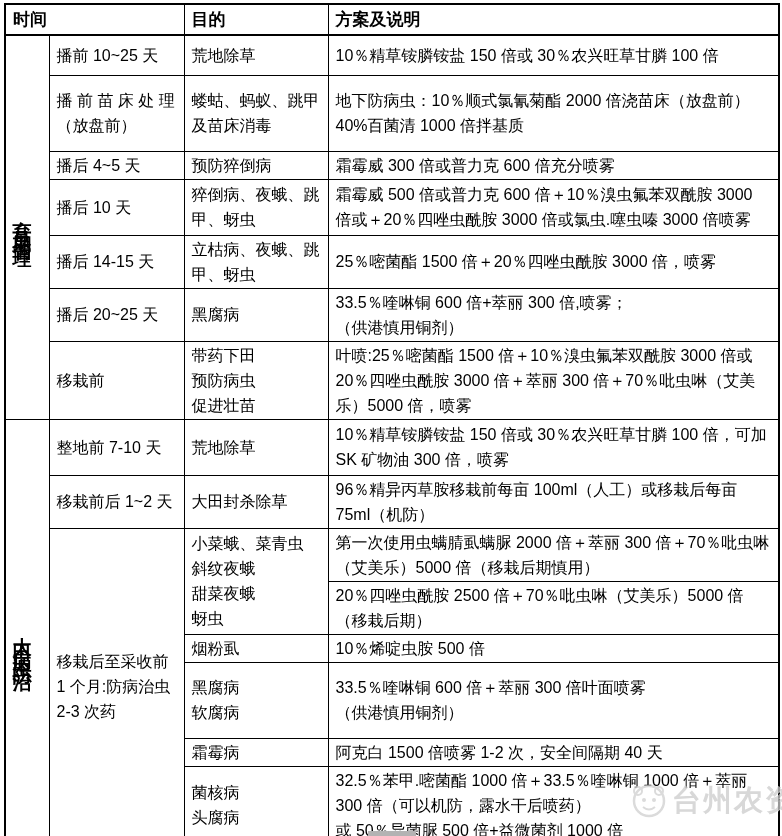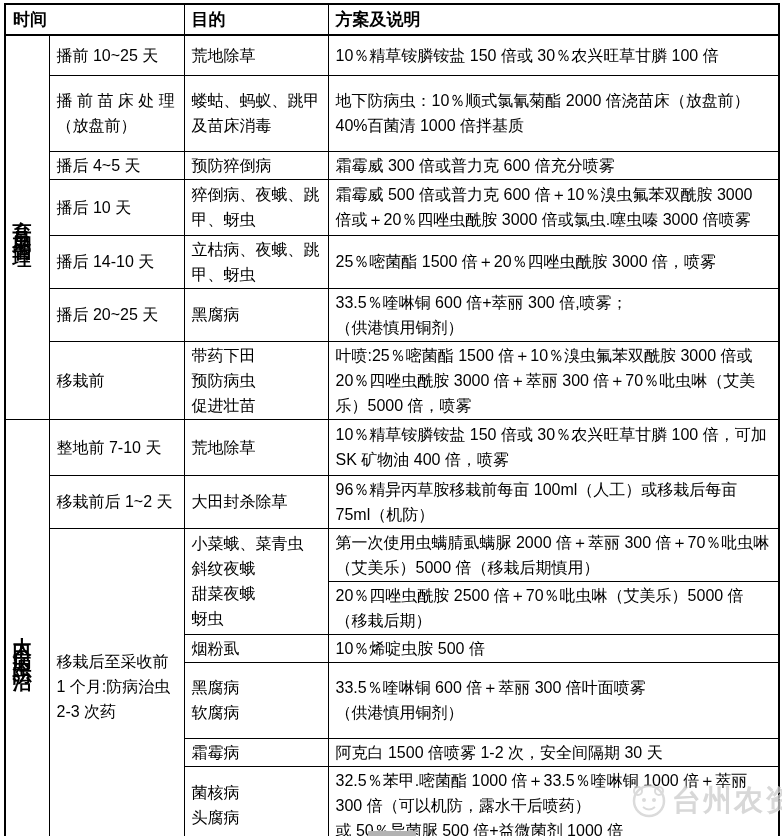--- a/index.html
+++ b/index.html
@@ -110,21 +110,21 @@
       <td>播后 4~5 天</td>
       <td>预防猝倒病</td>
       <td>霜霉威 300 倍或普力克 600 倍充分喷雾</td>
     </tr>
     <tr style="height:56px">
       <td>播后 10 天</td>
       <td>猝倒病、夜蛾、跳甲、蚜虫</td>
       <td>霜霉威 500 倍或普力克 600 倍＋10％溴虫氟苯双酰胺 3000 倍或＋20％四唑虫酰胺 3000 倍或氯虫.噻虫嗪 3000 倍喷雾</td>
     </tr>
     <tr style="height:44px">
-      <td>播后 14-10 天</td>
+      <td>播后 14-15 天</td>
       <td>立枯病、夜蛾、跳甲、蚜虫</td>
       <td>25％嘧菌酯 1500 倍＋20％四唑虫酰胺 3000 倍，喷雾</td>
     </tr>
     <tr style="height:39px">
       <td>播后 20~25 天</td>
       <td>黑腐病</td>
       <td>33.5％喹啉铜 600 倍+萃丽 300 倍,喷雾；
 （供港慎用铜剂）</td>
     </tr>
     <tr style="height:68px">
@@ -132,21 +132,21 @@
       <td>带药下田
 预防病虫
 促进壮苗</td>
       <td>叶喷:25％嘧菌酯 1500 倍＋10％溴虫氟苯双酰胺 3000 倍或20％四唑虫酰胺 3000 倍＋萃丽 300 倍＋70％吡虫啉（艾美乐）5000 倍，喷雾</td>
     </tr>
 
     <tr style="height:56px">
       <td class="group-cell" rowspan="9"><span class="group-label">大田病虫防治</span></td>
       <td>整地前 7-10 天</td>
       <td>荒地除草</td>
-      <td>10％精草铵膦铵盐 150 倍或 30％农兴旺草甘膦 100 倍，可加 SK 矿物油 400 倍，喷雾</td>
+      <td>10％精草铵膦铵盐 150 倍或 30％农兴旺草甘膦 100 倍，可加 SK 矿物油 300 倍，喷雾</td>
     </tr>
     <tr style="height:52px">
       <td>移栽前后 1~2 天</td>
       <td>大田封杀除草</td>
       <td>96％精异丙草胺移栽前每亩 100ml（人工）或移栽后每亩 75ml（机防）</td>
     </tr>
     <tr style="height:50px">
       <td rowspan="6">移栽后至采收前
 1 个月:防病治虫
 2-3 次药</td>
@@ -164,21 +164,21 @@
       <td>10％烯啶虫胺 500 倍</td>
     </tr>
     <tr style="height:76px">
       <td>黑腐病
 软腐病</td>
       <td>33.5％喹啉铜 600 倍＋萃丽 300 倍叶面喷雾
 （供港慎用铜剂）</td>
     </tr>
     <tr style="height:28px">
       <td>霜霉病</td>
-      <td>阿克白 1500 倍喷雾 1-2 次，安全间隔期 30 天</td>
+      <td>阿克白 1500 倍喷雾 1-2 次，安全间隔期 40 天</td>
     </tr>
     <tr style="height:76px">
       <td>菌核病
 头腐病</td>
       <td>32.5％苯甲.嘧菌酯 1000 倍＋33.5％喹啉铜 1000 倍＋萃丽 300 倍（可以机防，露水干后喷药）
 或 50％异菌脲 500 倍+益微菌剂 1000 倍</td>
     </tr>
     <tr style="height:27px">
       <td>移栽后 7~10 天</td>
       <td>根肿病</td>

